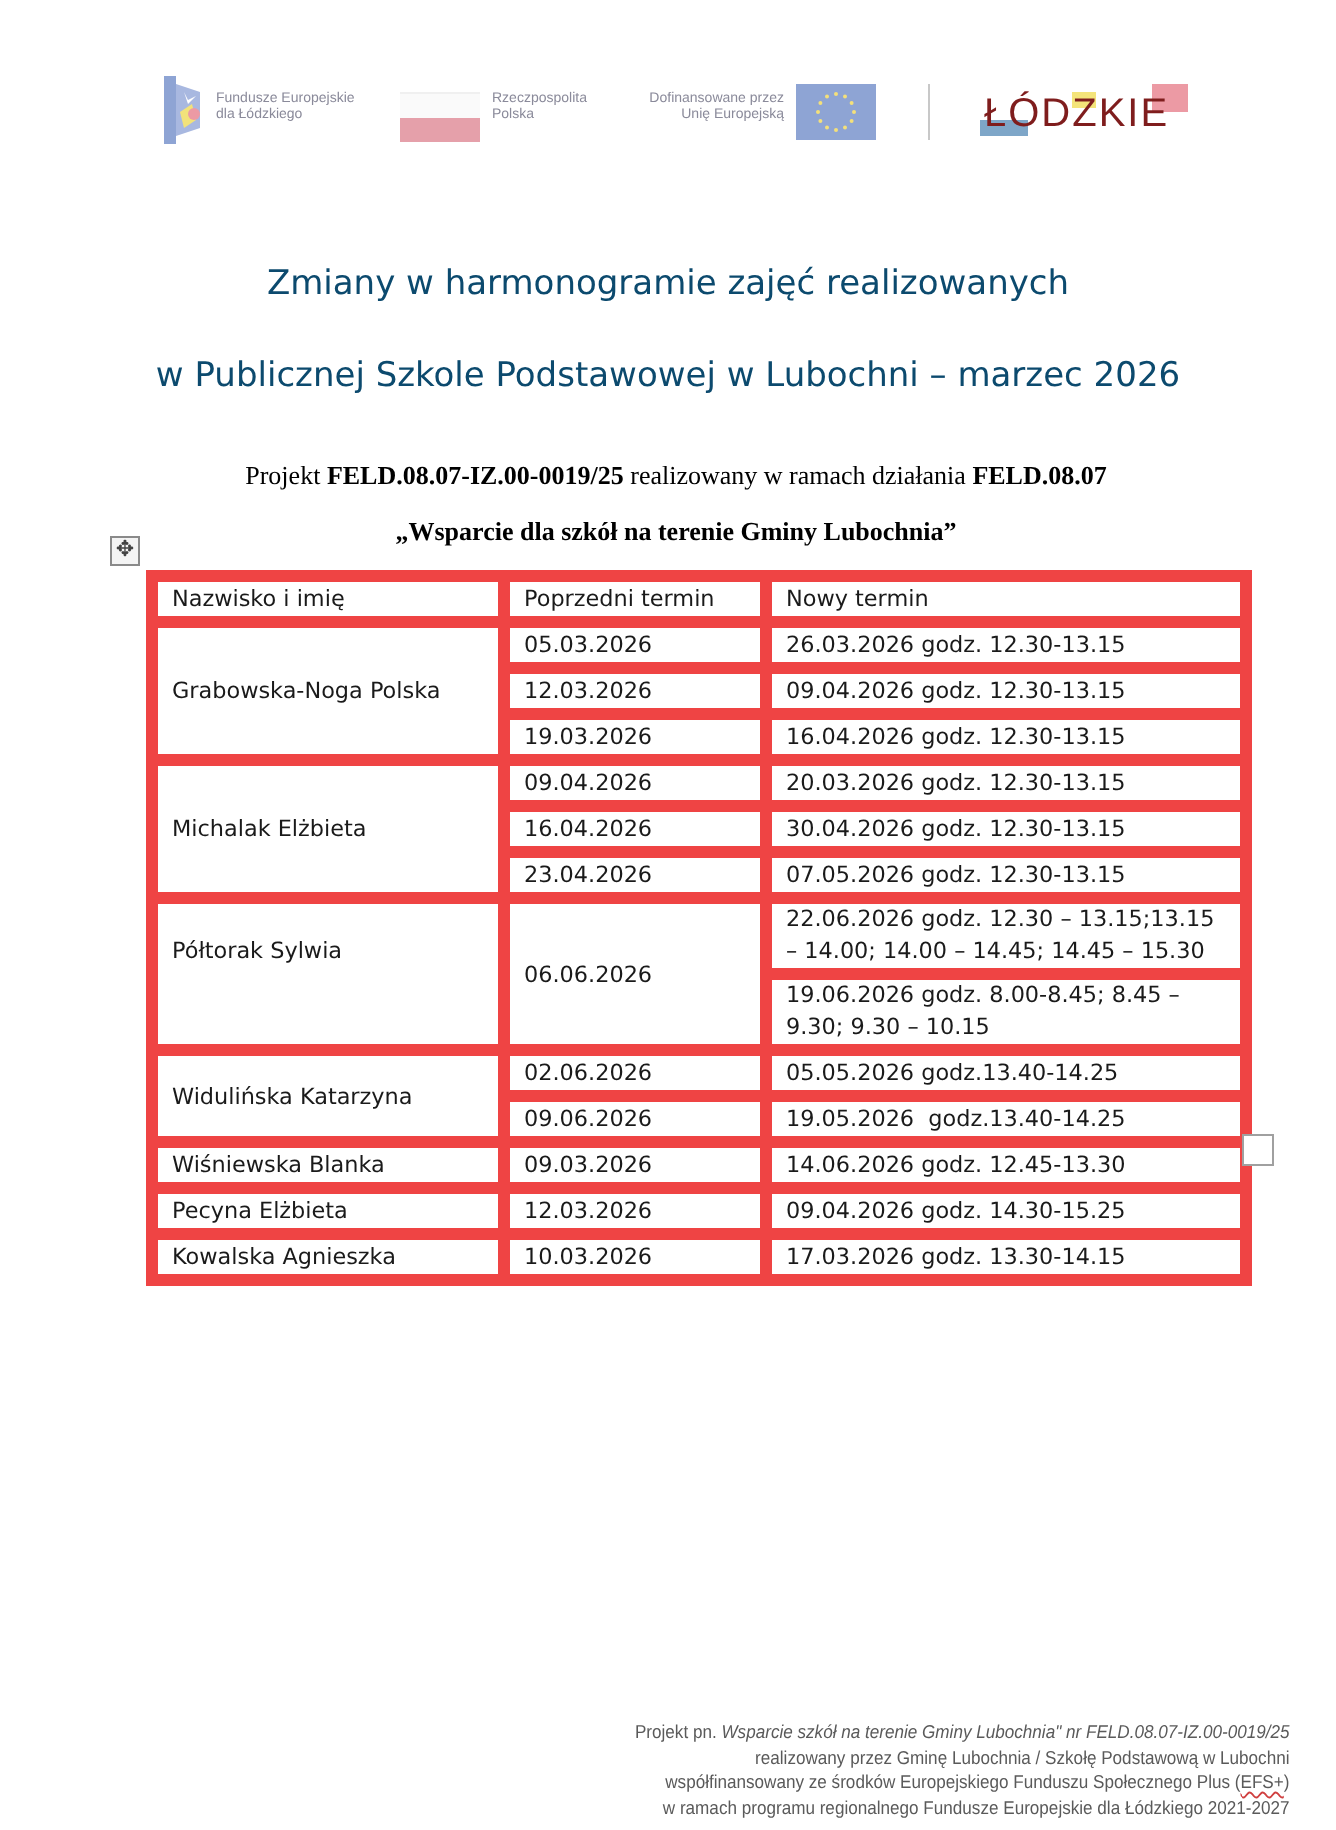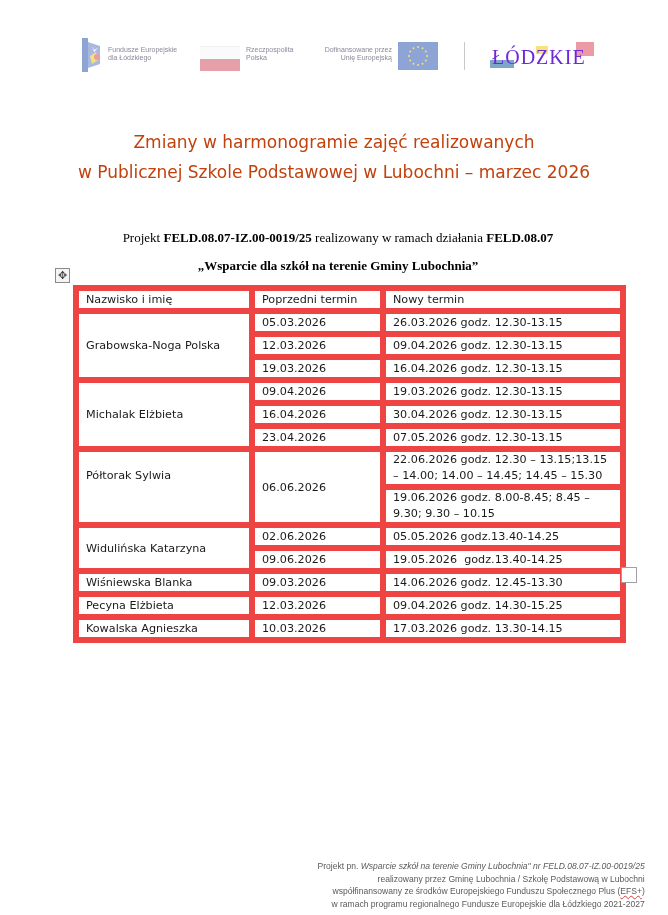--- a/index.html
+++ b/index.html
@@ -9,28 +9,28 @@
   .fe-logo { position: absolute; left: 2px; top: 2px; width: 20px; height: 34px; }
   .fe-text { position: absolute; left: 28px; top: 10px; font-size: 7px; line-height: 8px; color: #8a8a9a; }
   .rp-flag { position: absolute; left: 120px; top: 10px; width: 40px; height: 24px; }
   .rp-flag .w { height: 12px; background: #fafafa; border-top: 1px solid #f0f0f0; }
   .rp-flag .r { height: 12px; background: #e5a0aa; }
   .rp-text { position: absolute; left: 166px; top: 10px; font-size: 7px; line-height: 8px; color: #8a8a9a; }
   .eu-text { position: absolute; left: 236px; top: 10px; font-size: 7px; line-height: 8px; color: #8a8a9a; text-align: right; width: 76px; }
   .eu-flag { position: absolute; left: 318px; top: 6px; width: 40px; height: 28px; background: #8ea4d4; display: flex; align-items: center; justify-content: center; }
   .divider-v { position: absolute; left: 384px; top: 6px; width: 1px; height: 28px; background: #c8c8c8; }
   .lodzkie { position: absolute; left: 410px; top: 4px; width: 110px; height: 32px; }
-  .lodzkie .word { position: absolute; left: 2px; top: 6px; font-size: 20px; color: #6d28d9; letter-spacing: 1px; font-family: Liberation Serif, serif; }
+  .lodzkie .word { position: absolute; left: 2px; top: 6px; font-size: 20px; color: #7f1d1d; letter-spacing: 1px; font-family: Liberation Sans, sans-serif; }
   .lodzkie .blue { position: absolute; left: 0px; top: 20px; width: 24px; height: 8px; background: #7ea6c8; }
   .lodzkie .yellow { position: absolute; left: 46px; top: 6px; width: 12px; height: 8px; background: #f4e47a; }
   .lodzkie .red { position: absolute; left: 86px; top: 2px; width: 18px; height: 14px; background: #ec9aa4; }
 
-  .title { position: absolute; left: 0; width: 668px; text-align: center; font-family: "DejaVu Sans", sans-serif; font-size: 17px; color: #c2410c; }
+  .title { position: absolute; left: 0; width: 668px; text-align: center; font-family: "DejaVu Sans", sans-serif; font-size: 17px; color: #0c4a6e; }
   .title1 { top: 132px; }
-  .title2 { top: 162px; }
+  .title2 { top: 178px; }
 
   .subtitle { position: absolute; left: 0; width: 676px; text-align: center; font-family: "Liberation Serif", serif; font-size: 13px; color: #000; }
   .subtitle1 { top: 230px; }
   .subtitle2 { top: 258px; font-weight: bold; }
   b { font-weight: bold; }
 
   .move-handle { position: absolute; left: 55px; top: 268px; width: 15px; height: 15px; border: 1px solid #8a8a8a; background: #f4f4f4; box-sizing: border-box; display: flex; align-items: center; justify-content: center; font-size: 11px; color: #444; line-height: 1; }
 
   table.sched { position: absolute; left: 73px; top: 285px; border-collapse: collapse; font-family: "DejaVu Sans", sans-serif; font-size: 11.2px; color: #1a1a1a; table-layout: fixed; width: 547px; }
   table.sched td { border: 6px solid #ef4444; padding: 0 7px; vertical-align: middle; line-height: 15px; white-space: nowrap; overflow: hidden; }
@@ -132,21 +132,21 @@
     <td>09.04.2026 godz. 12.30-13.15</td>
   </tr>
   <tr class="r1">
     <td>19.03.2026</td>
     <td>16.04.2026 godz. 12.30-13.15</td>
   </tr>
 
   <tr class="r1">
     <td rowspan="3">Michalak Elżbieta</td>
     <td>09.04.2026</td>
-    <td>19.03.2026 godz. 12.30-13.15</td>
+    <td>20.03.2026 godz. 12.30-13.15</td>
   </tr>
   <tr class="r1">
     <td>16.04.2026</td>
     <td>30.04.2026 godz. 12.30-13.15</td>
   </tr>
   <tr class="r1">
     <td>23.04.2026</td>
     <td>07.05.2026 godz. 12.30-13.15</td>
   </tr>
 

